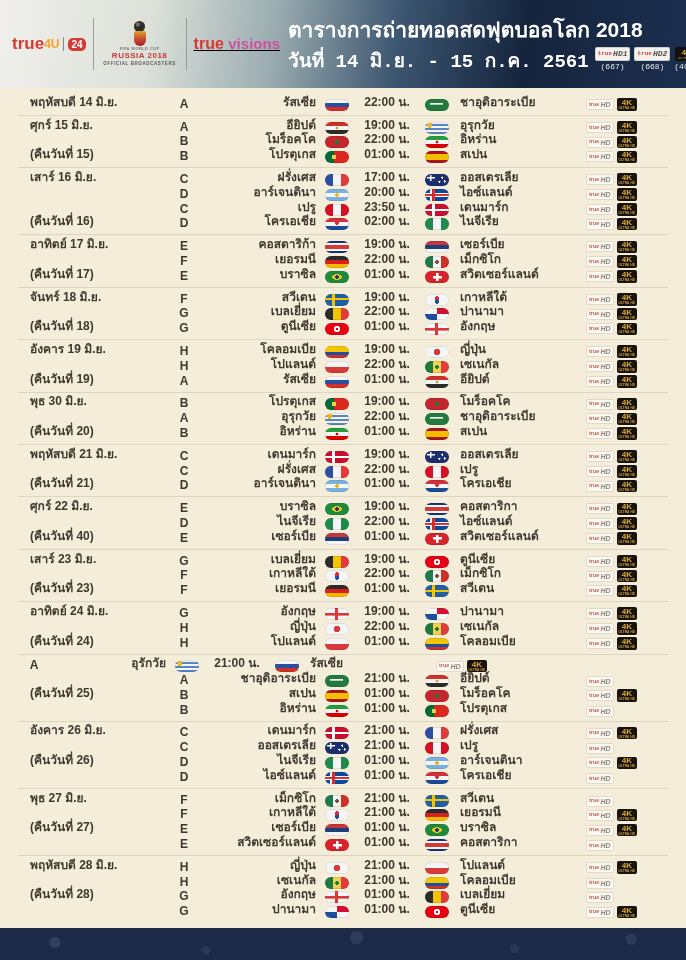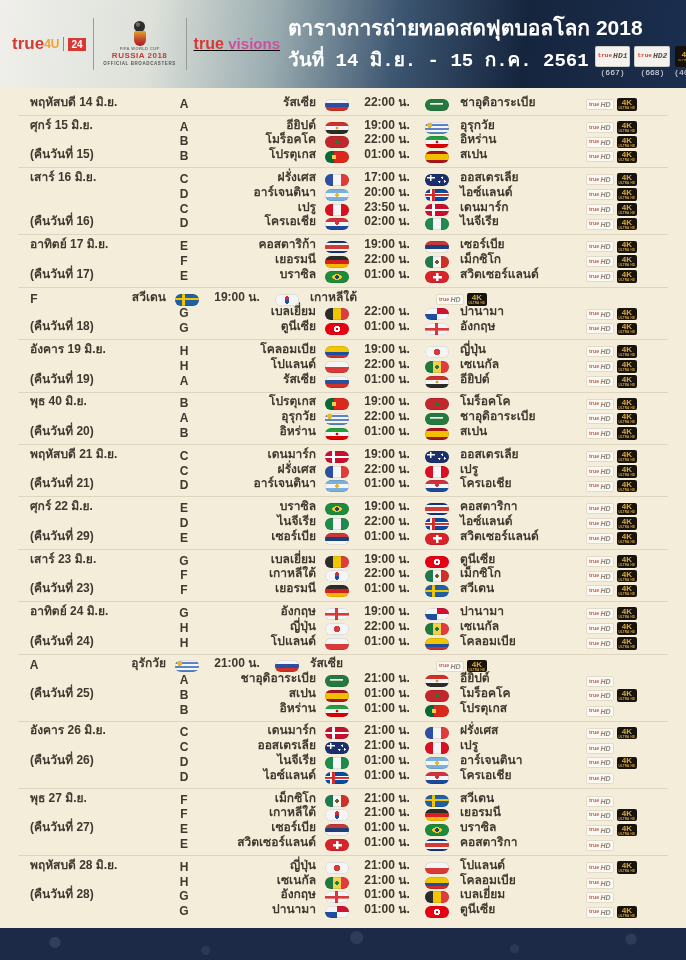--- a/index.html
+++ b/index.html
@@ -8,41 +8,41 @@
   .page{width:686px;height:960px;display:flex;flex-direction:column;}
 
   
   .header{height:88px;flex:0 0 88px;display:flex;align-items:center;
     background:linear-gradient(97deg,#f0efeb 0%,#dde1da 22%,#9aacb0 40%,#3c5570 58%,#16253e 76%,#1b2e4e 100%);}
   .logos{flex:0 0 278px;display:flex;align-items:center;gap:7px;padding-left:12px;box-sizing:border-box;}
   .logo-true4u{display:flex;align-items:center;white-space:nowrap;}
   .t4-true{color:#d63a32;font-weight:bold;font-size:17px;}
   .t4-4u{color:#f2a22a;font-weight:bold;font-size:12px;}
   .t4-pipe{width:1px;height:14px;background:#8b8b8b;margin:0 4px;}
-  .t4-24{background:#d63a32;color:#fff;font-weight:bold;font-size:10px;border-radius:0;padding:1px 3px;}
+  .t4-24{background:#d63a32;color:#fff;font-weight:bold;font-size:10px;border-radius:5px;padding:1px 3px;}
   .vdiv{width:1px;height:52px;background:#9a9a96;}
   .logo-wc{width:78px;text-align:center;line-height:1;}
   .wc-trophy{display:flex;flex-direction:column;align-items:center;margin-bottom:1px;}
   .wc-ball{width:11px;height:11px;border-radius:50%;
     background:radial-gradient(circle at 34% 32%,#6a6a6a 0 2px,#2e2c2a 2.2px);}
   .wc-body{width:12px;height:15px;margin-top:-1px;border-radius:2px 2px 7px 7px;
     background:linear-gradient(180deg,#e0a32e 0%,#c2452c 60%,#a31e24 100%);}
   .wc-fifa{font-size:4px;color:#7a7570;letter-spacing:.4px;font-weight:bold;}
   .wc-russia{font-size:8px;color:#c43b33;font-weight:bold;letter-spacing:.5px;margin-top:1px;}
   .wc-official{font-size:4.5px;color:#5c5650;letter-spacing:.6px;font-weight:bold;margin-top:2px;}
   .logo-tv{white-space:nowrap;text-decoration:underline;}
   .tv-true{color:#d63a32;font-weight:bold;font-size:16px;}
   .tv-visions{color:#cf4f9e;font-size:15px;font-weight:bold;}
   .header-right{flex:1;padding:4px 10px 0 8px;color:#fff;}
   .title{font-size:21px;font-weight:bold;line-height:1.25;white-space:nowrap;}
   .subtitle-row{display:flex;align-items:flex-start;gap:6px;margin-top:2px;font-family:Liberation Mono, monospace;}
   .subtitle{font-size:19px;font-weight:bold;white-space:nowrap;}
   .hchans{display:flex;gap:4px;align-items:flex-start;padding-top:2px;}
   .hchan{display:flex;flex-direction:column;align-items:center;gap:1px;}
-  .hbadge{display:inline-flex;align-items:center;border-radius:2px;height:21px;padding:0 3px;line-height:1;}
+  .hbadge{display:inline-flex;align-items:center;border-radius:2px;height:14px;padding:0 3px;line-height:1;}
   .hbadge.hd{background:#f4f2ee;box-shadow:0 0 0 1px rgba(0,0,0,.15) inset;}
   .hbadge.hd .bt{color:#d63a32;font-size:6px;font-weight:bold;margin-right:1px;}
   .hbadge.hd .bh{color:#55504a;font-size:8px;font-weight:bold;font-style:italic;}
   .hbadge.k4{background:#14110d;flex-direction:column;justify-content:center;padding:0 2.5px;}
   .hbadge.k4 .k{color:#d9a63e;font-size:8px;font-weight:bold;}
   .hbadge.k4 .u{color:#d9a63e;font-size:3px;letter-spacing:.3px;}
   .hnum{color:#e9e9e9;font-size:8px;}
 
   
   main{flex:1;padding:5px 18px 0 18px;display:flex;flex-direction:column;}
@@ -451,20 +451,21 @@
             </span>
             <span class="badge-4k">
               <span class="k">4K</span>
               <span class="u">ULTRA HD</span>
             </span>
           </div>
   </div>
       </section>
       <section class="day-block">
         <div class="mrow">
+    <div class="c-date">จันทร์ 18 มิ.ย.</div>
     <div class="c-group">F</div>
     <div class="c-home">สวีเดน</div>
     <div class="c-f1">
             <span class="flag flag-se"></span>
           </div>
     <div class="c-time">19:00 น.</div>
     <div class="c-f2">
             <span class="flag flag-kr"></span>
           </div>
     <div class="c-away">เกาหลีใต้</div>
@@ -592,21 +593,21 @@
             </span>
             <span class="badge-4k">
               <span class="k">4K</span>
               <span class="u">ULTRA HD</span>
             </span>
           </div>
   </div>
       </section>
       <section class="day-block">
         <div class="mrow">
-    <div class="c-date">พุธ 40 มิ.ย.</div>
+    <div class="c-date">พุธ 30 มิ.ย.</div>
     <div class="c-group">B</div>
     <div class="c-home">โปรตุเกส</div>
     <div class="c-f1">
             <span class="flag flag-pt"></span>
           </div>
     <div class="c-time">19:00 น.</div>
     <div class="c-f2">
             <span class="flag flag-ma"></span>
           </div>
     <div class="c-away">โมร็อคโค</div>
@@ -780,21 +781,21 @@
               <span class="bt">true</span>
               <span class="bh">HD</span>
             </span>
             <span class="badge-4k">
               <span class="k">4K</span>
               <span class="u">ULTRA HD</span>
             </span>
           </div>
   </div>
         <div class="mrow">
-    <div class="c-date">(คืนวันที่ 29)</div>
+    <div class="c-date">(คืนวันที่ 40)</div>
     <div class="c-group">E</div>
     <div class="c-home">เซอร์เบีย</div>
     <div class="c-f1">
             <span class="flag flag-rs"></span>
           </div>
     <div class="c-time">01:00 น.</div>
     <div class="c-f2">
             <span class="flag flag-ch"></span>
           </div>
     <div class="c-away">สวิตเซอร์แลนด์</div>

